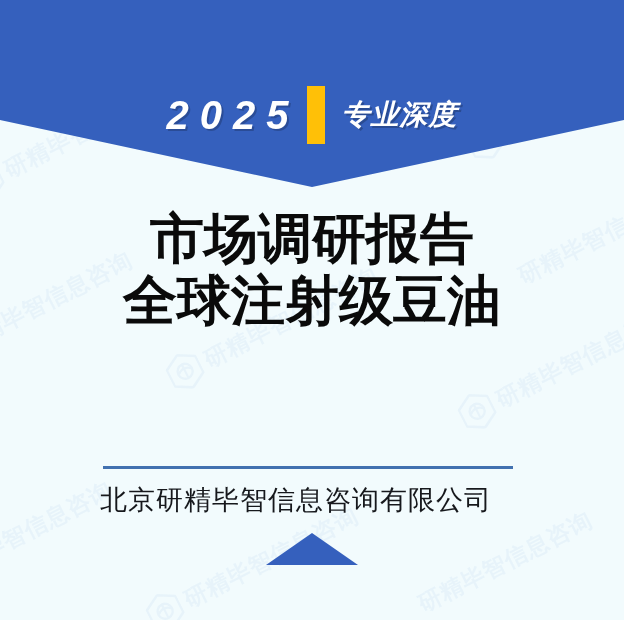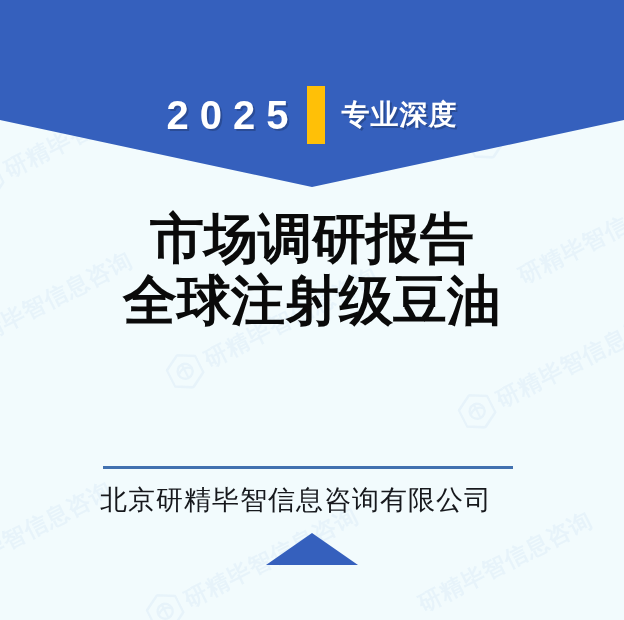--- a/index.html
+++ b/index.html
@@ -55,20 +55,21 @@
   }
 
   .header-row {
     position:absolute;
     top:86px; left:0;
     width:624px; height:58px;
     display:flex;
     align-items:center;
     justify-content:center;
     z-index:3;
+    font-style:italic;
   }
   .year {
     font-family:"Liberation Sans", sans-serif;
     font-weight:700;
     font-size:40px;
     letter-spacing:11px;
     color:#ffffff;
     text-shadow:2px 2px 0 rgba(0,0,0,0.20);
     padding-right:4px;
   }

